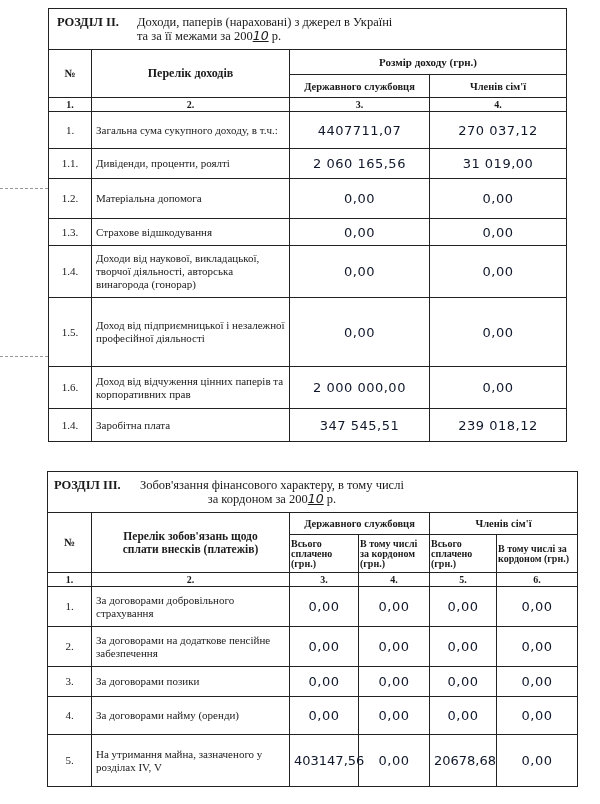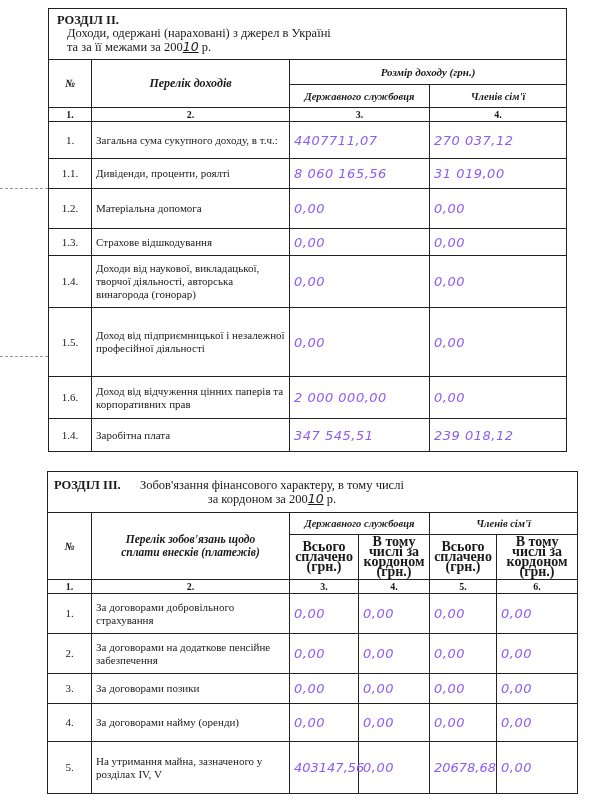--- a/index.html
+++ b/index.html
@@ -4,46 +4,46 @@
 <style>
   html, body { margin:0; padding:0; }
   body { width:600px; height:804px; background:#fff; position:relative; overflow:hidden;
          font-family:"Liberation Serif", "DejaVu Serif", serif; color:#1a1a1a; }
   table { border-collapse:collapse; position:absolute; table-layout:fixed; }
   td, th { border:1.5px solid #222; padding:0 4px; font-size:11px; line-height:13px; vertical-align:middle; }
   .hdr td { padding:6px 6px; }
   .sect { font-weight:bold; font-size:12.5px; }
   .sect-title { font-size:12.5px; }
   .ctr { text-align:center; }
-  .bold { font-weight:bold;font-style:italic; }
+  .bold { font-weight:bold; }
   .num { text-align:center; font-size:11px; }
   .colnum td { text-align:center; font-weight:bold; font-size:10px; height:12px; padding:0; }
-  .hw { font-family:"DejaVu Sans", sans-serif; font-style:italic; font-size:13px; color:#8b5cf6; letter-spacing:0.5px; }
+  .hw { font-family:"DejaVu Sans", sans-serif; font-size:13px; color:#0f172a; text-align:center; letter-spacing:0.5px; }
   .hw-small { font-size:13px; letter-spacing:0; }
   .hw-inline { font-family:"DejaVu Sans", sans-serif; font-style:italic; text-decoration:underline; }
-  .small-hdr { font-size:14px; line-height:10px; font-weight:bold; text-align:center; padding:2px 1px; }
+  .small-hdr { font-size:10px; line-height:10px; font-weight:bold; padding:2px 1px; }
   .dash { position:absolute; border-top:1px dashed #999; height:0; }
 </style>
 </head>
 <body>
 
 <table style="left:48px; top:8px; width:518px;">
   <colgroup>
       <col style="width:43px">
       <col style="width:198px">
       <col style="width:140px">
       <col style="width:137px">
     </colgroup>
   <tbody>
       <tr class="hdr">
     <td colspan="4" style="height:30px; padding:5px 8px;">
-      <div style="display:flex;flex-direction:column;">
+      <div style="display:flex;">
         <span class="sect" style="width:70px;">РОЗДІЛ ІІ.</span>
         <span style="margin-left:10px;">
-          <span class="sect-title">Доходи, одержані (нараховані) з джерел в Україні</span><br>
+          <span class="sect-title">Доходи, паперів (нараховані) з джерел в Україні</span><br>
           <span class="sect-title"><span>та за її межами за 200</span><span class="hw-inline">10</span><span> р.</span></span>
         </span>
       </div>
     </td>
   </tr>
   <tr style="height:25px;">
     <td rowspan="2" class="ctr bold">№</td>
     <td rowspan="2" class="ctr bold" style="font-size:12px;">Перелік доходів</td>
     <td colspan="2" class="ctr bold">Розмір доходу (грн.)</td>
   </tr>
@@ -59,21 +59,21 @@
   </tr>
   <tr style="height:37px;">
     <td class="num">1.</td>
     <td>Загальна сума сукупного доходу, в т.ч.:</td>
     <td class="hw">4407711,07</td>
     <td class="hw">270 037,12</td>
   </tr>
   <tr style="height:30px;">
     <td class="num">1.1.</td>
     <td>Дивіденди, проценти, роялті</td>
-    <td class="hw">8 060 165,56</td>
+    <td class="hw">2 060 165,56</td>
     <td class="hw">31 019,00</td>
   </tr>
   <tr style="height:40px;">
     <td class="num">1.2.</td>
     <td>Матеріальна допомога</td>
     <td class="hw">0,00</td>
     <td class="hw">0,00</td>
   </tr>
   <tr style="height:27px;">
     <td class="num">1.3.</td>

